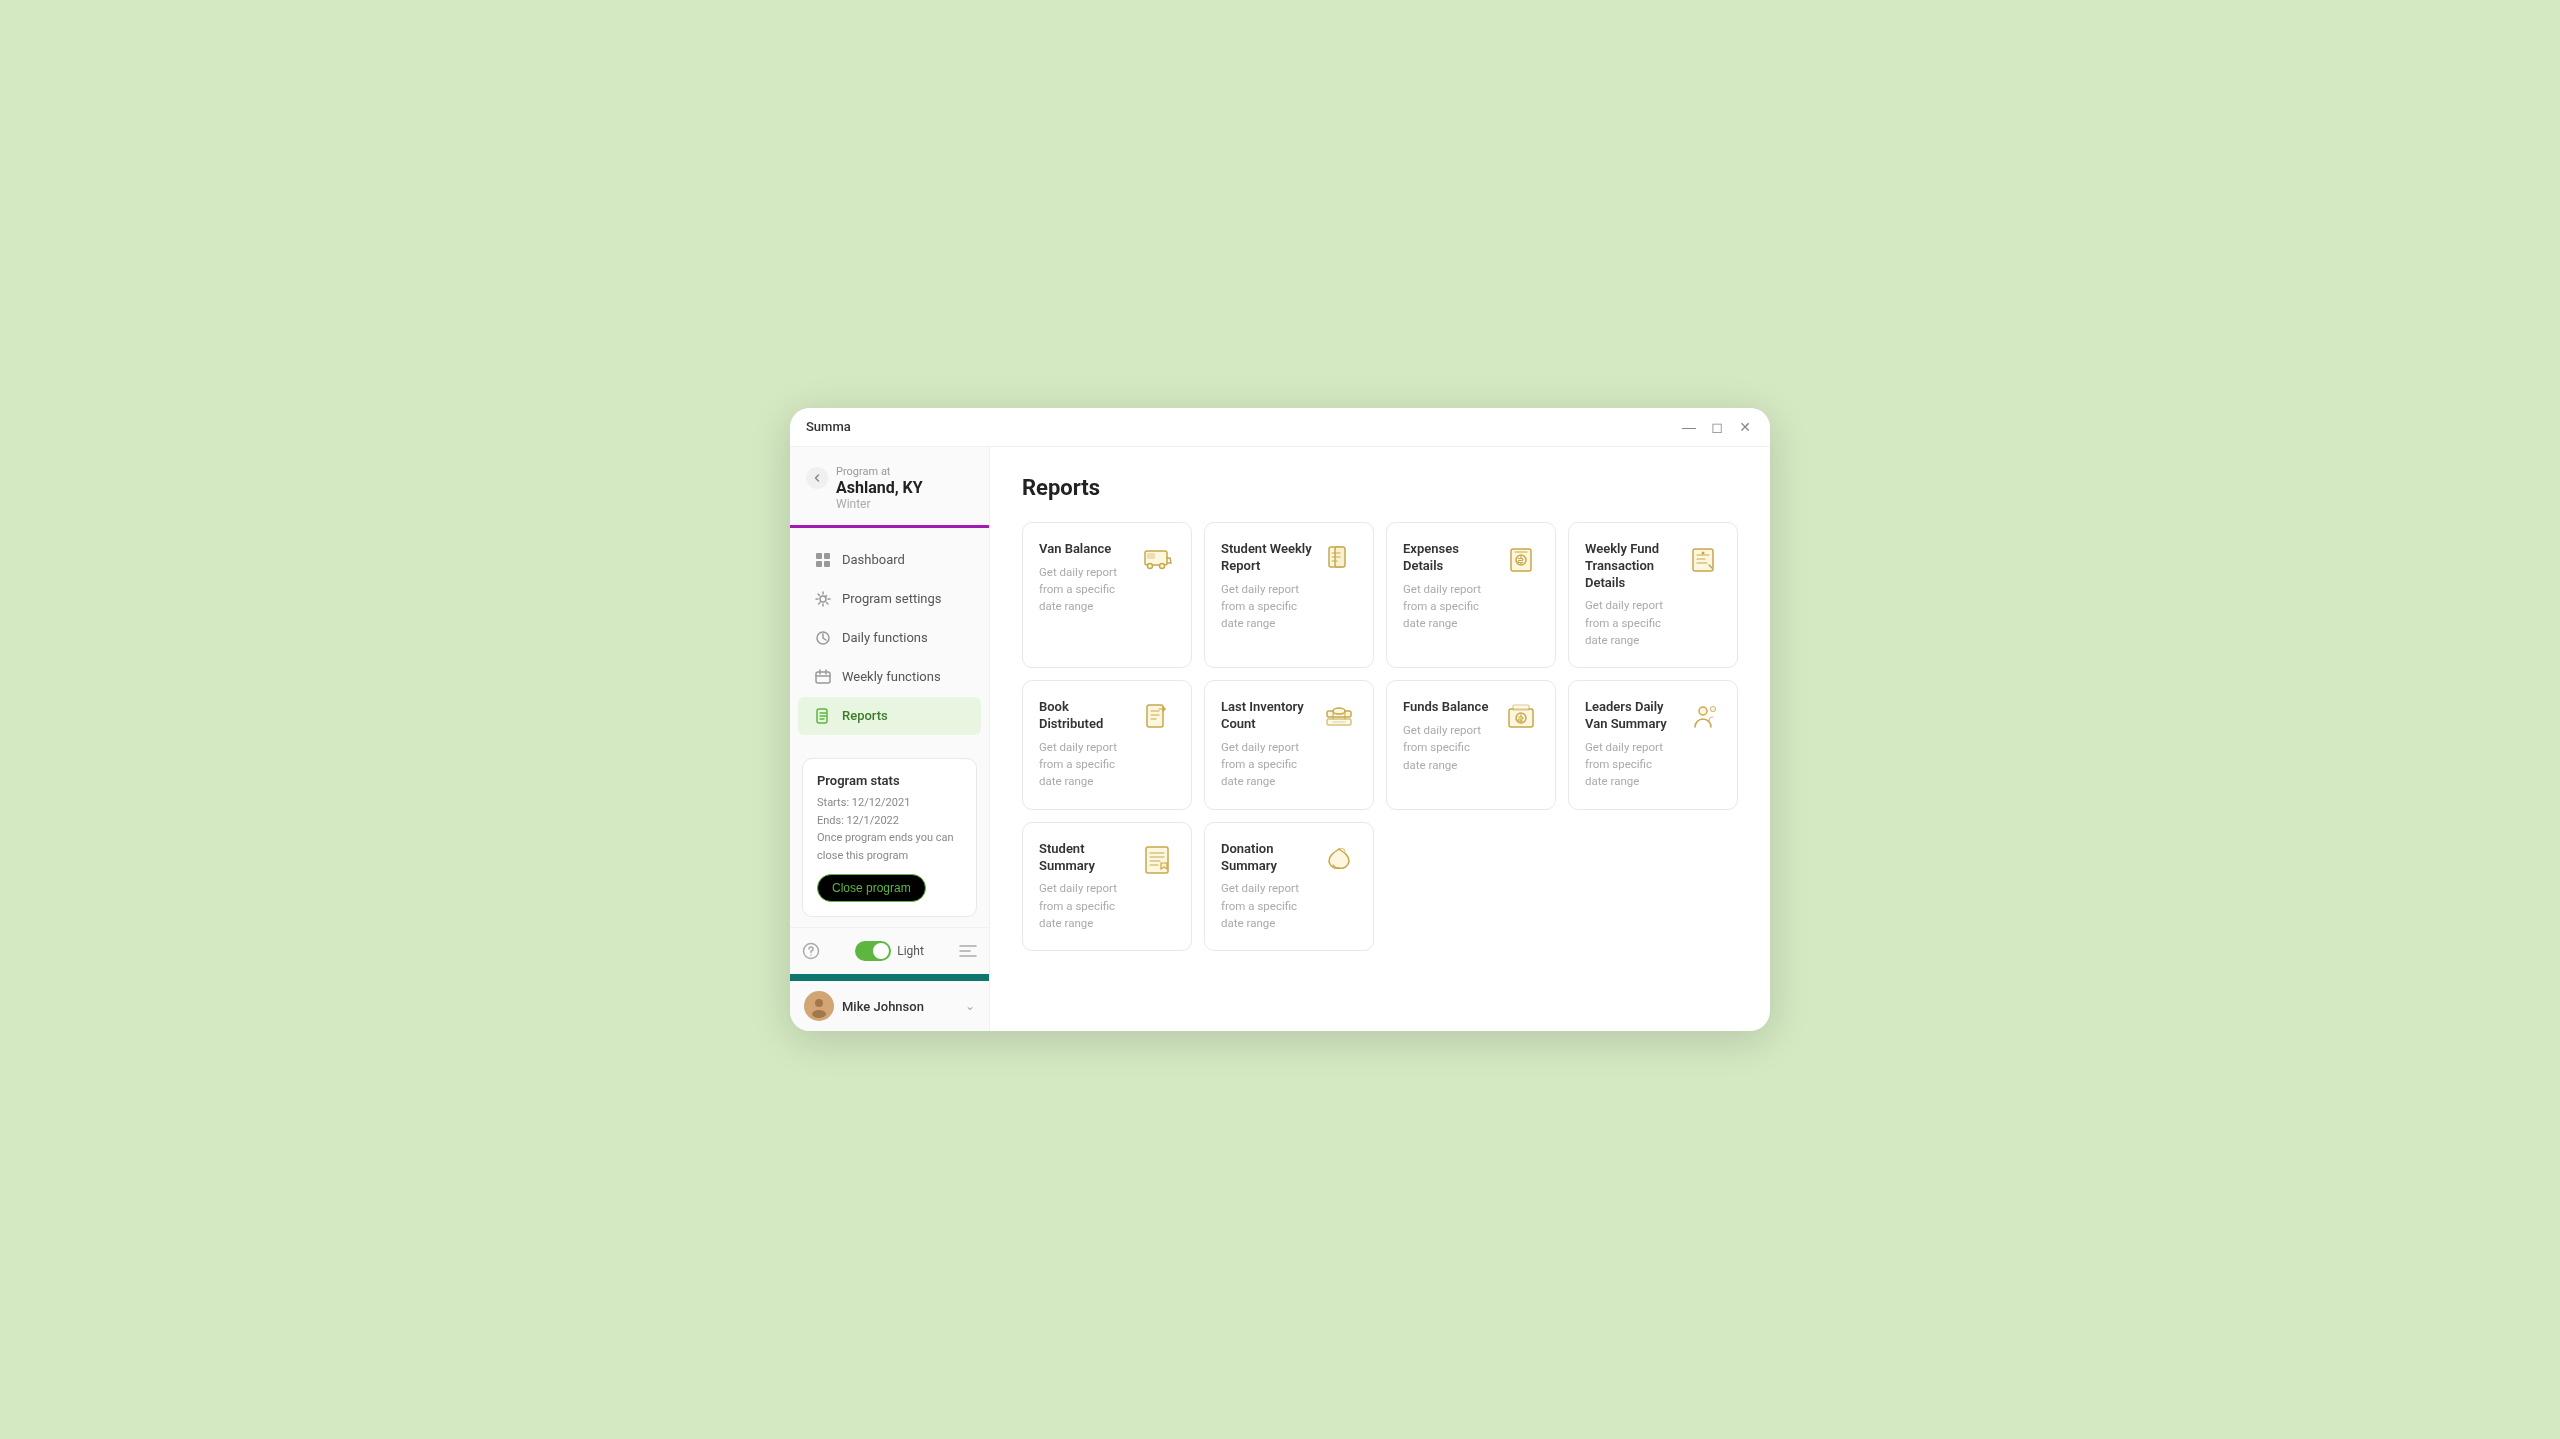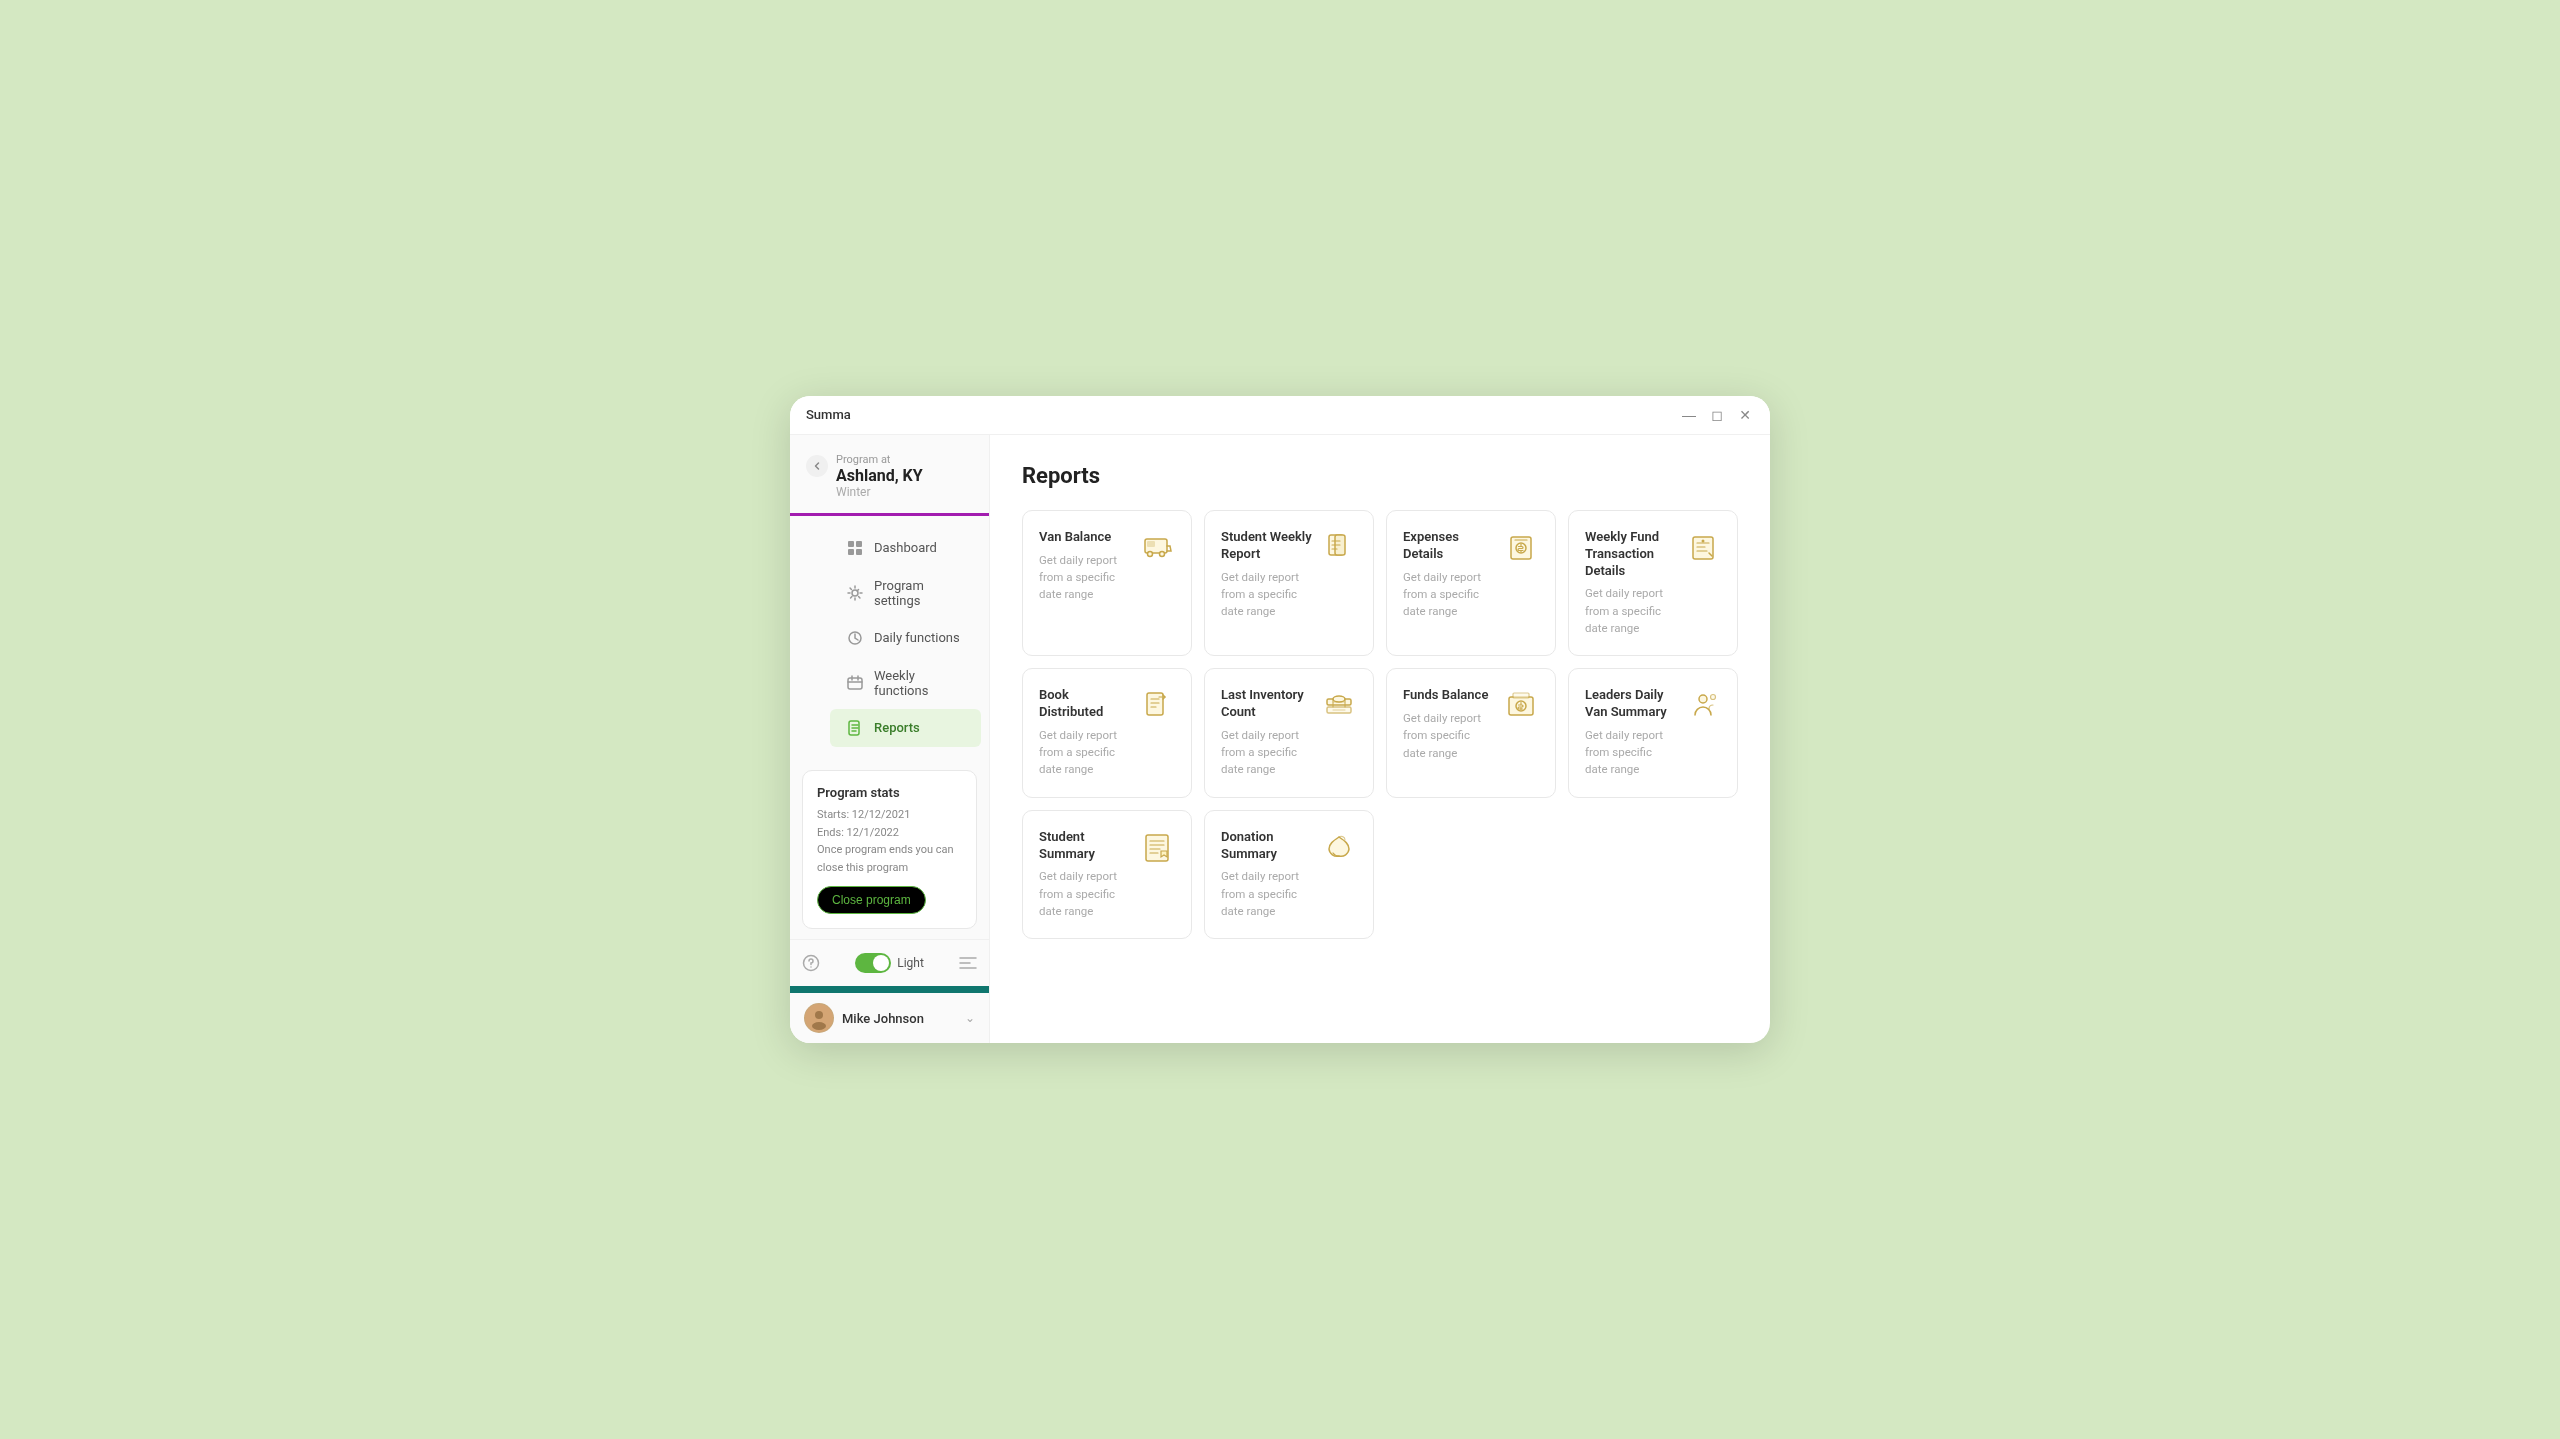--- a/index.html
+++ b/index.html
@@ -94,21 +94,20 @@
       color: #222;
       line-height: 1.2;
     }
     .sidebar-program-sub {
       font-size: 12px;
       color: #aaa;
     }
     .sidebar-nav {
       flex: 1;
       padding: 12px 0;
-      margin-left: 32px;
     }
     .nav-item {
       display: flex;
       align-items: center;
       gap: 10px;
       padding: 10px 16px;
       cursor: pointer;
       border-radius: 6px;
       margin: 1px 8px;
       font-size: 13px;

